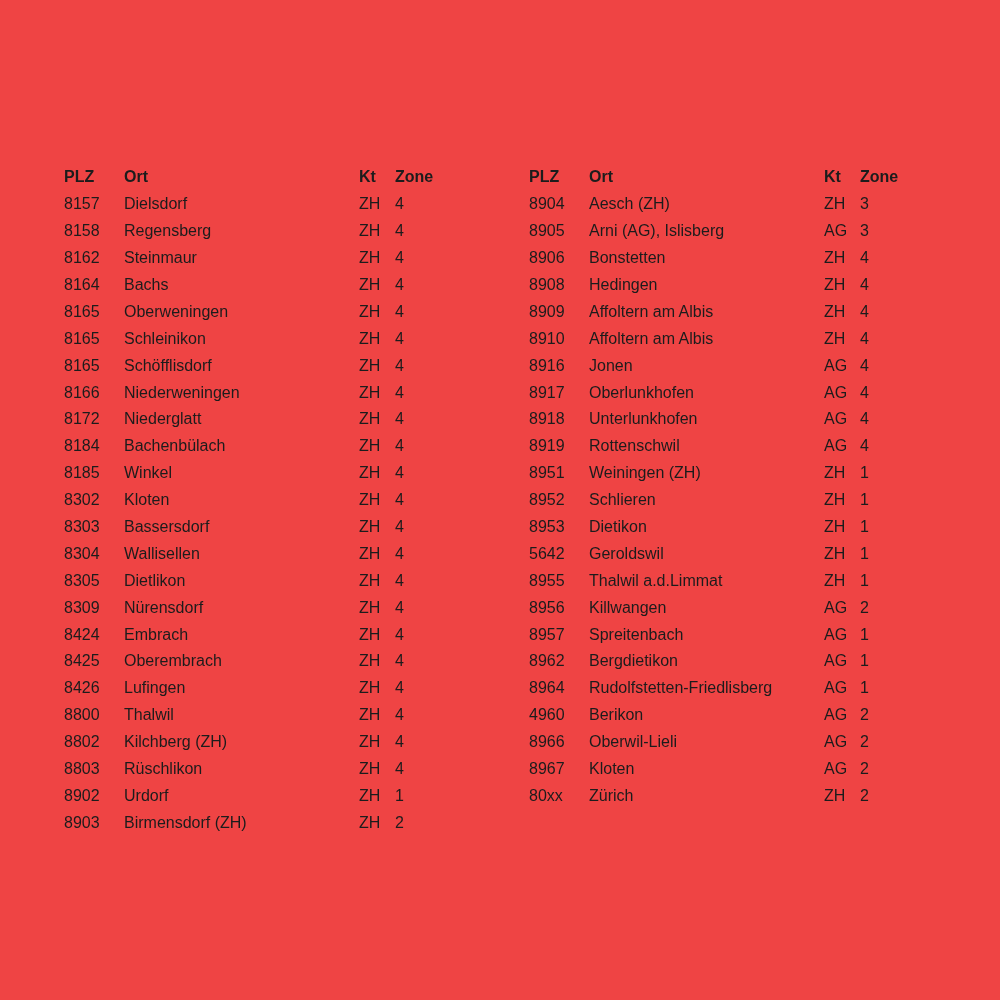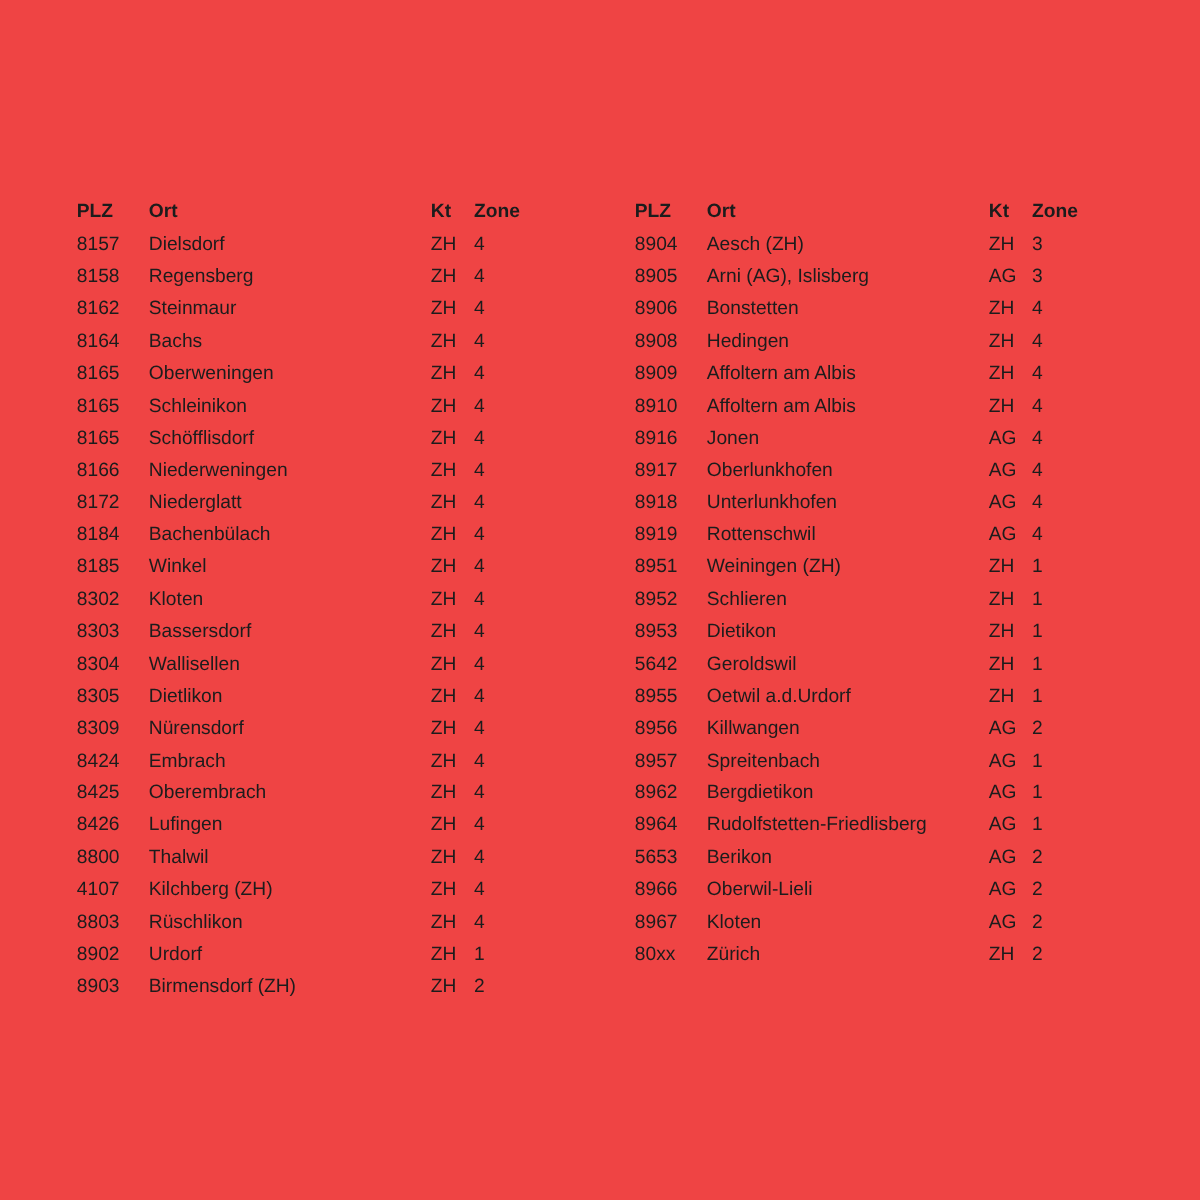--- a/index.html
+++ b/index.html
@@ -178,21 +178,21 @@
             <td class="kt">ZH</td>
             <td class="zone">4</td>
           </tr>
           <tr>
             <td class="plz">8800</td>
             <td class="ort">Thalwil</td>
             <td class="kt">ZH</td>
             <td class="zone">4</td>
           </tr>
           <tr>
-            <td class="plz">4107</td>
+            <td class="plz">8802</td>
             <td class="ort">Kilchberg (ZH)</td>
             <td class="kt">ZH</td>
             <td class="zone">4</td>
           </tr>
           <tr>
             <td class="plz">8803</td>
             <td class="ort">Rüschlikon</td>
             <td class="kt">ZH</td>
             <td class="zone">4</td>
           </tr>
@@ -307,21 +307,21 @@
             <td class="zone">1</td>
           </tr>
           <tr>
             <td class="plz">5642</td>
             <td class="ort">Geroldswil</td>
             <td class="kt">ZH</td>
             <td class="zone">1</td>
           </tr>
           <tr>
             <td class="plz">8955</td>
-            <td class="ort">Oetwil a.d.Urdorf</td>
+            <td class="ort">Thalwil a.d.Limmat</td>
             <td class="kt">ZH</td>
             <td class="zone">1</td>
           </tr>
           <tr>
             <td class="plz">8956</td>
             <td class="ort">Killwangen</td>
             <td class="kt">AG</td>
             <td class="zone">2</td>
           </tr>
           <tr>
@@ -336,21 +336,21 @@
             <td class="kt">AG</td>
             <td class="zone">1</td>
           </tr>
           <tr>
             <td class="plz">8964</td>
             <td class="ort">Rudolfstetten-Friedlisberg</td>
             <td class="kt">AG</td>
             <td class="zone">1</td>
           </tr>
           <tr>
-            <td class="plz">5653</td>
+            <td class="plz">4960</td>
             <td class="ort">Berikon</td>
             <td class="kt">AG</td>
             <td class="zone">2</td>
           </tr>
           <tr>
             <td class="plz">8966</td>
             <td class="ort">Oberwil-Lieli</td>
             <td class="kt">AG</td>
             <td class="zone">2</td>
           </tr>

